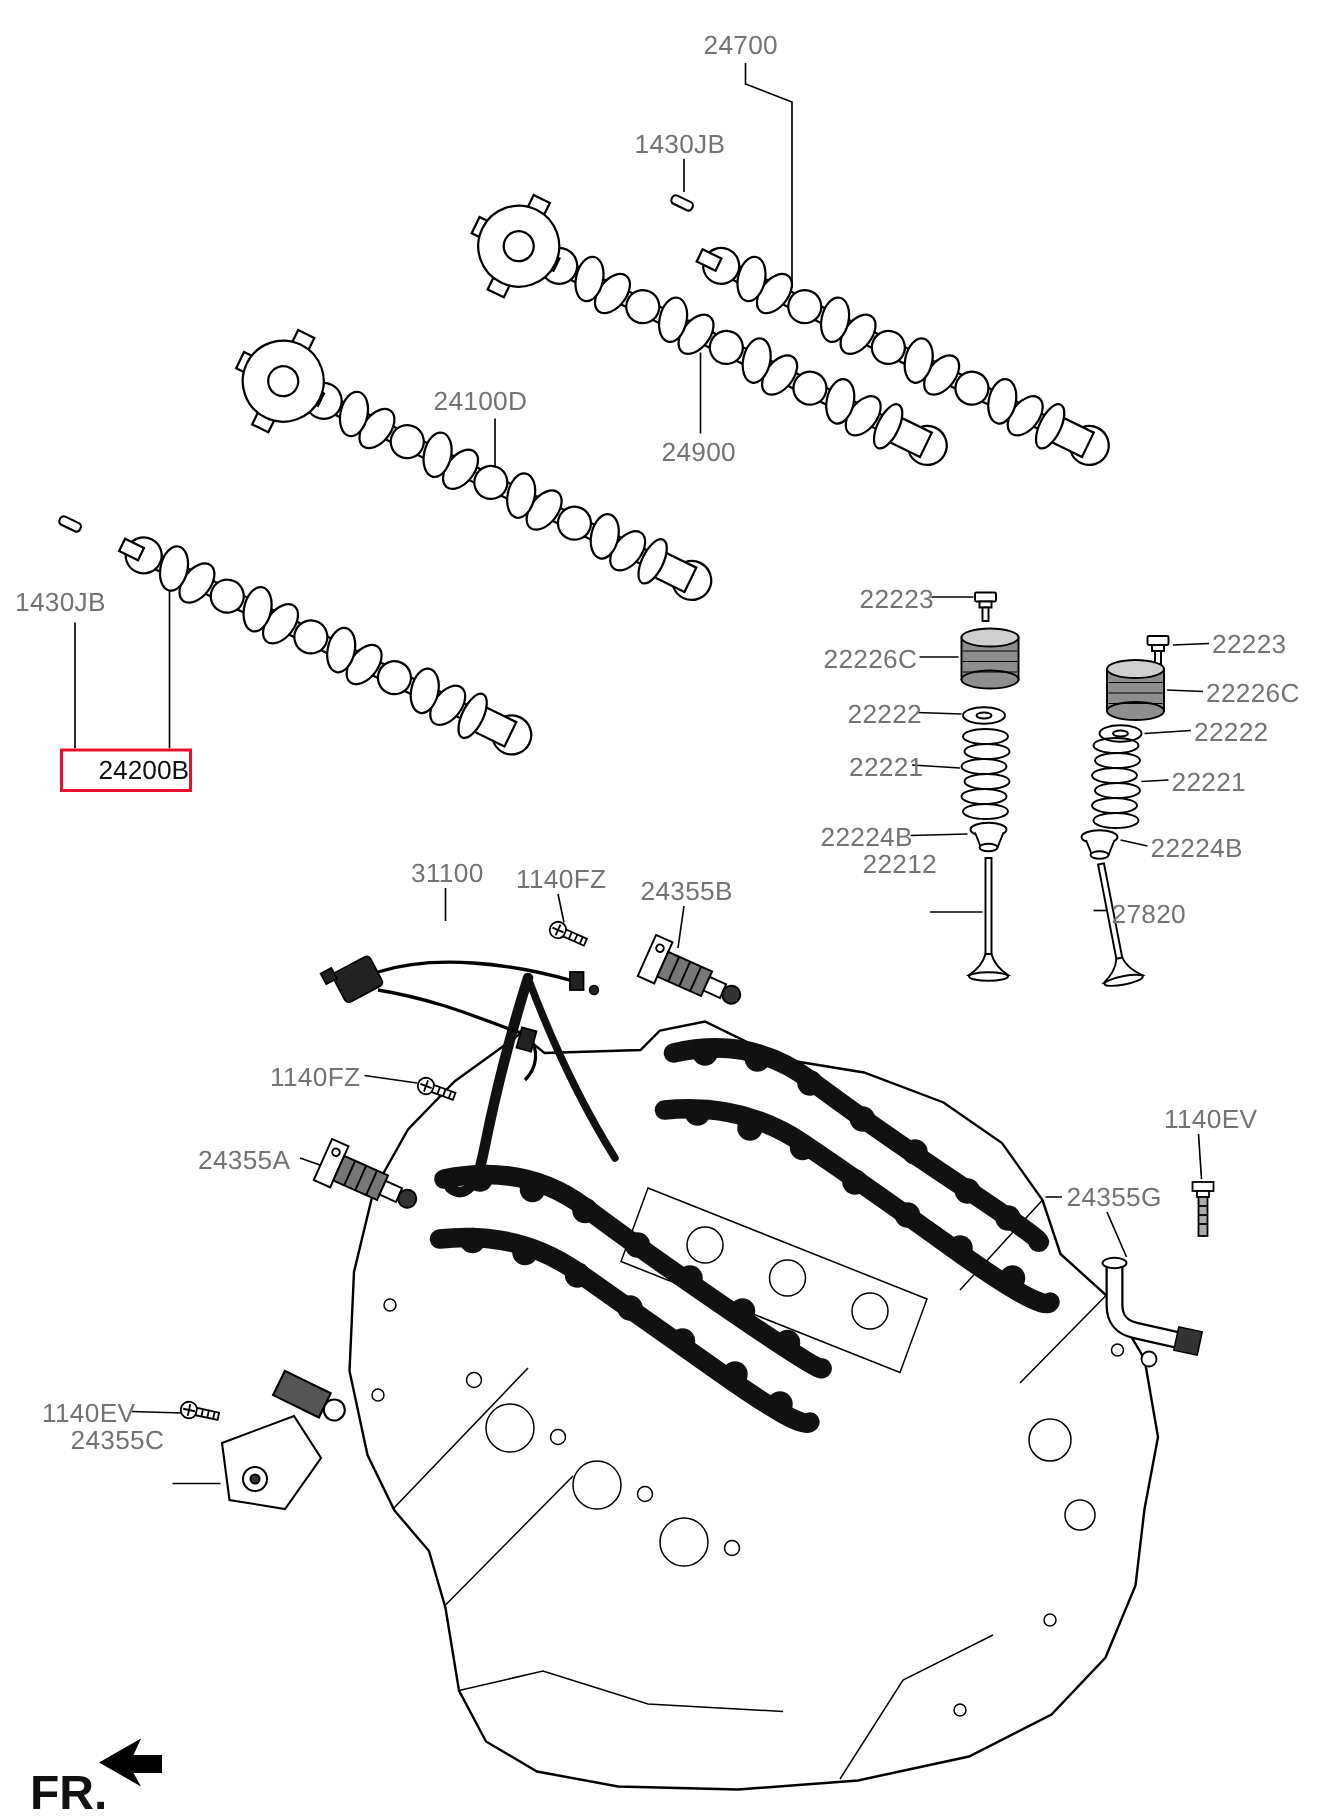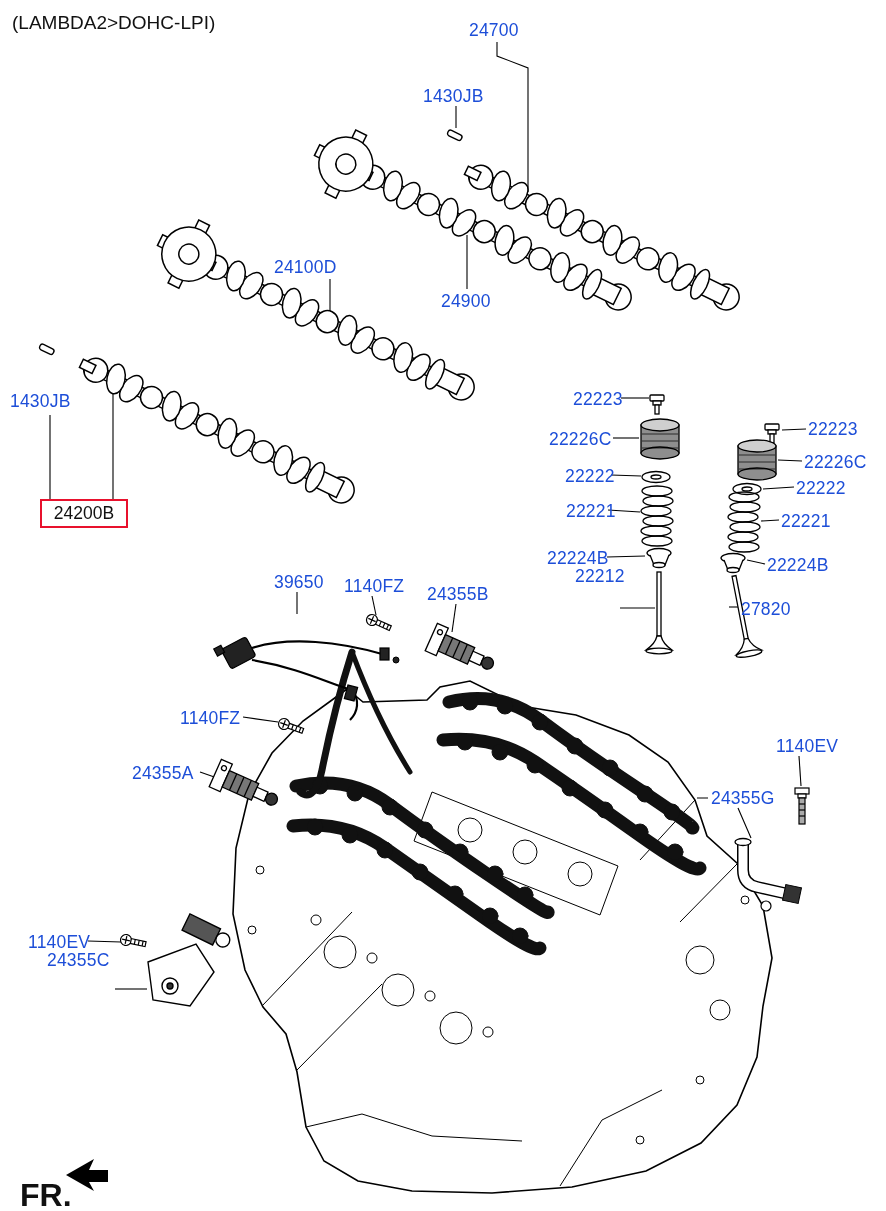--- a/index.html
+++ b/index.html
@@ -1,24 +1,24 @@
 <!DOCTYPE html>
 <html><head>
 <meta charset="utf-8">
 <style>
   html,body{margin:0;padding:0;background:#fff;}
   #stage{position:relative;width:886px;height:1211px;background:#fff;overflow:hidden;
          font-family:"Liberation Sans",sans-serif;color:#111;}
   #artwork{position:absolute;left:0;top:0;}
   .callout{position:absolute;font-size:17.5px;line-height:20px;white-space:nowrap;
-           color:#1d4ed8;letter-spacing:.2px;}
+           color:#737373;letter-spacing:.2px;}
   .title{position:absolute;font-size:19px;}
   .fr{position:absolute;font-size:32px;font-weight:bold;}
   .highlight-box{position:absolute;left:40px;top:499px;width:88px;height:29px;
-                 border:2.5px solid #e8112d;display:flex;align-items:center;justify-content:center;
+                 border:2.5px solid #e8112d;display:flex;align-items:center;justify-content:flex-end;
                  font-size:17.5px;background:#fff;box-sizing:border-box;}
 </style>
 </head>
 <body>
 
 <div id="stage">
 
 <svg id="artwork" width="886" height="1211" viewBox="0 0 886 1211" xmlns="http://www.w3.org/2000/svg">
   <defs>
     <g id="cam-body">
@@ -316,25 +316,24 @@
     <rect x="798" y="794" width="8" height="4"></rect>
     <rect x="799" y="798" width="6" height="26" fill="#aaa"></rect>
     <line x1="799" y1="804" x2="805" y2="804"></line>
     <line x1="799" y1="810" x2="805" y2="810"></line>
     <line x1="799" y1="816" x2="805" y2="816"></line>
   </g>
 
   <polygon points="66,1175 94,1159 89,1170 108,1170 108,1182 89,1182 94,1191" fill="#000"></polygon>
 </svg>
 
-<div class="title" style="left:12px;top:12px">(LAMBDA2&gt;DOHC-LPI)</div>
 
 <div class="callout" style="left:469px;top:20px">24700</div>
 <div class="callout" style="left:423px;top:86px">1430JB</div>
-<div class="callout" style="left:274px;top:257px">24100D</div>
+<div class="callout" style="left:289px;top:257px">24100D</div>
 <div class="callout" style="left:441px;top:291px">24900</div>
 <div class="callout" style="left:10px;top:391px">1430JB</div>
 
 <div class="highlight-box">
   <span>24200B</span>
 </div>
 
 <div class="callout" style="left:573px;top:389px">22223</div>
 <div class="callout" style="left:549px;top:429px">22226C</div>
 <div class="callout" style="left:565px;top:466px">22222</div>
@@ -342,21 +341,21 @@
 <div class="callout" style="left:547px;top:548px">22224B</div>
 <div class="callout" style="left:575px;top:566px">22212</div>
 
 <div class="callout" style="left:808px;top:419px">22223</div>
 <div class="callout" style="left:804px;top:452px">22226C</div>
 <div class="callout" style="left:796px;top:478px">22222</div>
 <div class="callout" style="left:781px;top:511px">22221</div>
 <div class="callout" style="left:767px;top:555px">22224B</div>
 <div class="callout" style="left:741px;top:599px">27820</div>
 
-<div class="callout" style="left:274px;top:572px">39650</div>
+<div class="callout" style="left:274px;top:572px">31100</div>
 <div class="callout" style="left:344px;top:576px">1140FZ</div>
 <div class="callout" style="left:427px;top:584px">24355B</div>
 <div class="callout" style="left:180px;top:708px">1140FZ</div>
 <div class="callout" style="left:132px;top:763px">24355A</div>
 <div class="callout" style="left:776px;top:736px">1140EV</div>
 <div class="callout" style="left:711px;top:788px">24355G</div>
 <div class="callout" style="left:28px;top:932px">1140EV</div>
 <div class="callout" style="left:47px;top:950px">24355C</div>
 
 <div class="fr" style="left:20px;top:1177px">FR.</div>

